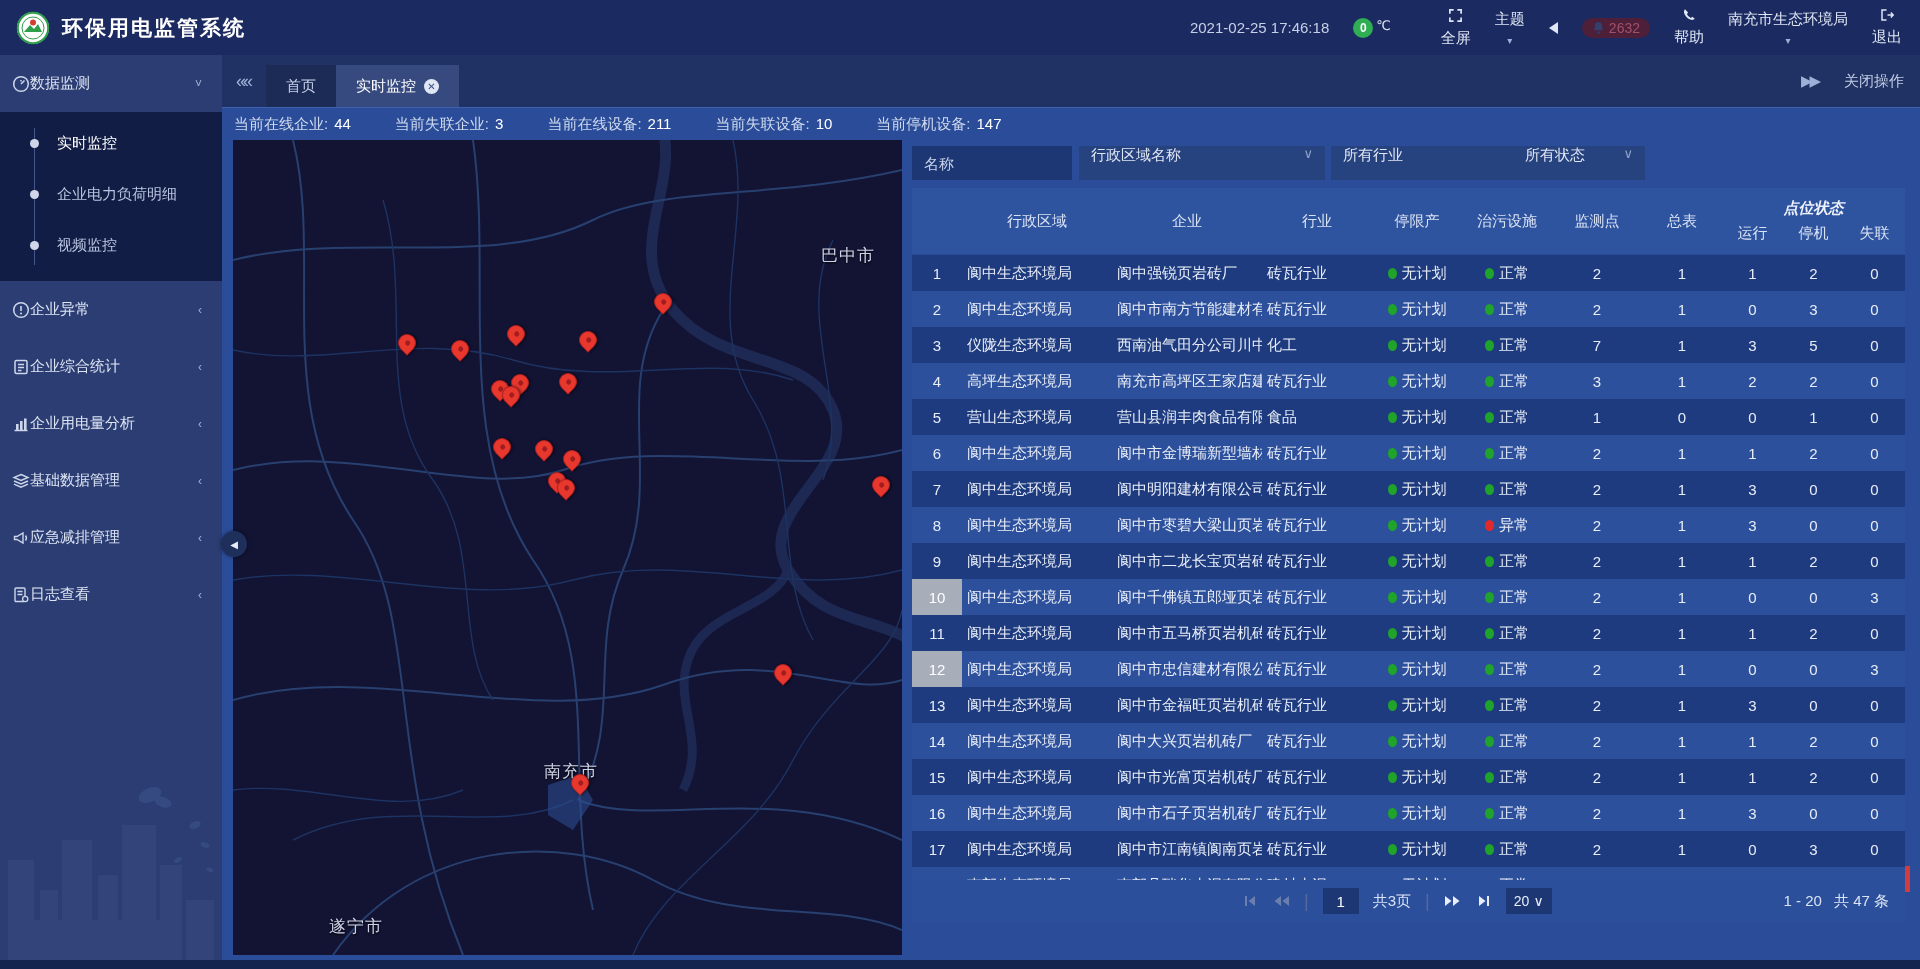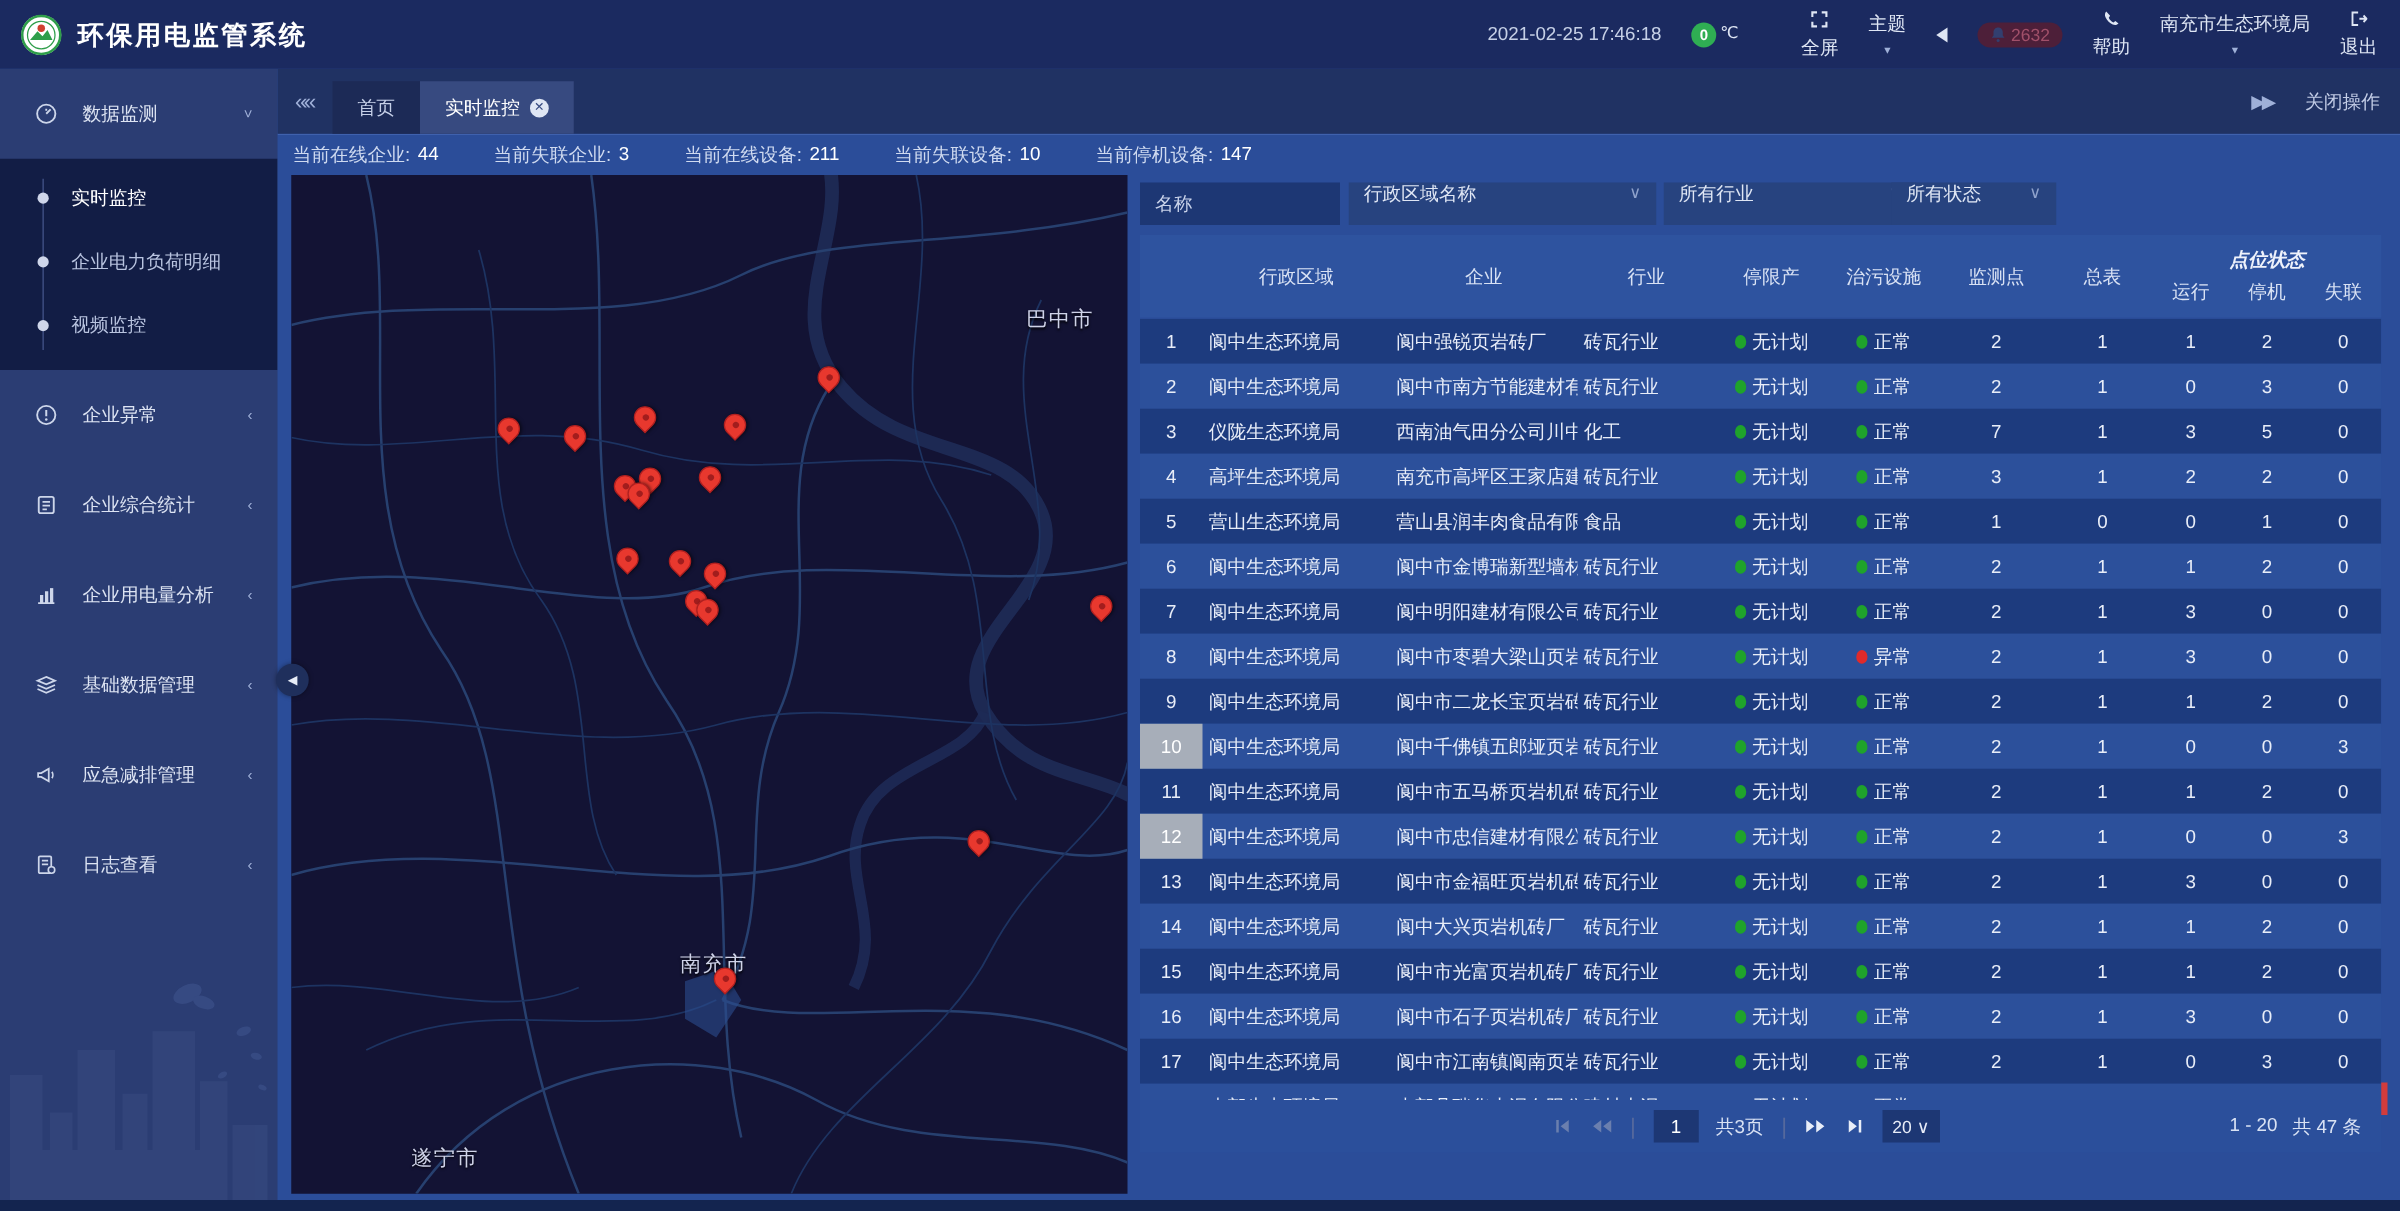--- a/index.html
+++ b/index.html
@@ -21,21 +21,21 @@
   .temp-unit{ font-size:13px; color:#dfe6f4;}
   .hdr-item{ display:flex; align-items:center; gap:6px; cursor:pointer; color:#dfe6f4;flex-direction:column;}
   .caret{ font-size:10px; color:#9fb0d8;}
   .bell-pill{ display:flex; align-items:center; gap:4px; background:#4d1f39; border-radius:11px;
               padding:2px 10px; }
   .bell-pill .cnt{ color:#a1506a; font-size:14px; }
   .speaker-tri{ width:0; height:0; border-top:6px solid transparent; border-bottom:6px solid transparent;
                 border-right:9px solid #dfe6f4; display:inline-block;}
   
   .sidebar{ position:absolute; left:0; top:55px; width:222px; height:905px; background:#2b3d73; z-index:20; overflow:hidden;}
-  .menu-item{ position:relative; height:72px; display:flex; align-items:center; padding-left:28px; gap:20px;
+  .menu-item{ position:relative; height:57px; display:flex; align-items:center; padding-left:12px; gap:0;
               font-size:15px; color:#dde4f3; cursor:pointer;}
   .menu-item .chev{ position:absolute; right:20px; color:#9fb0d8; font-size:12px;}
   .submenu{ position:relative; background:#121d45; padding:6px 0 10px 0;}
   .submenu::before{ content:""; position:absolute; left:34px; top:16px; bottom:16px; width:1px; background:#45568c;}
   .subitem{ position:relative; height:51px; display:flex; align-items:center; padding-left:57px;
             font-size:15px; color:#b9c4e0; cursor:pointer;}
   .subitem::before{ content:""; position:absolute; left:30px; width:9px; height:9px; border-radius:50%; background:#cfd6ea;}
   .subitem.active{ color:#ffffff;}
   .skyline{ position:absolute; bottom:0; left:0; }
   

